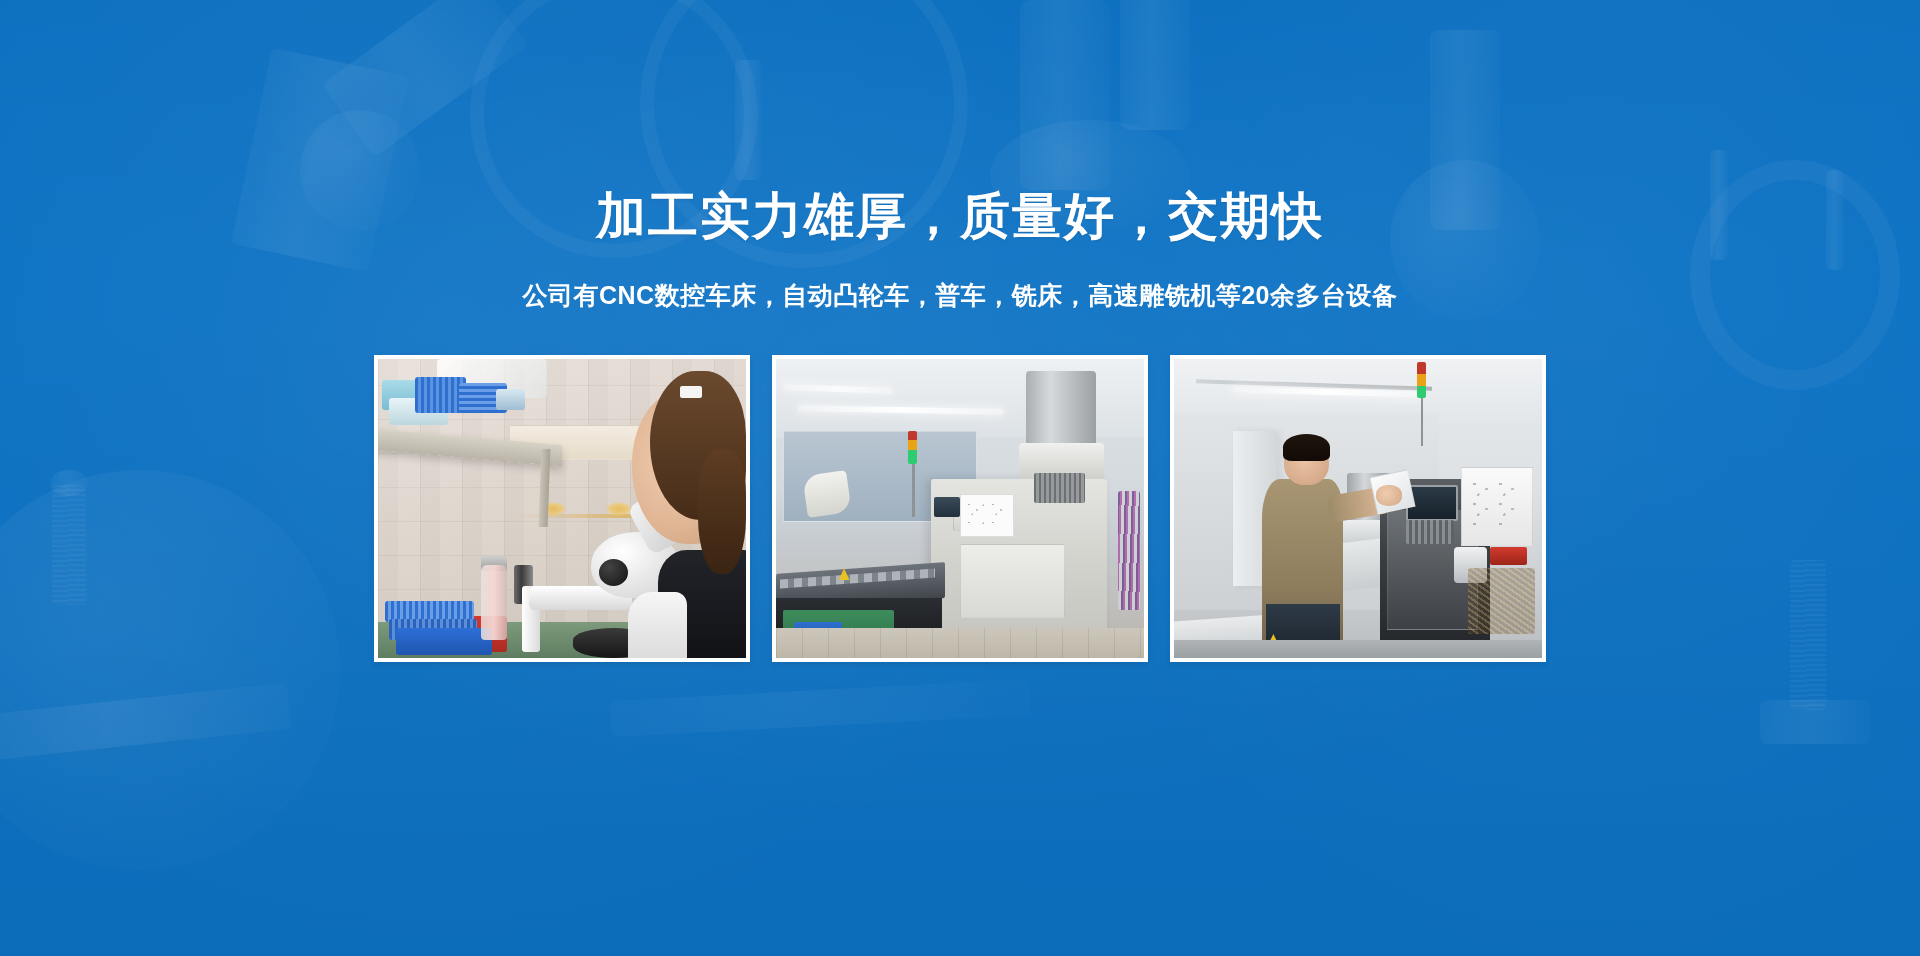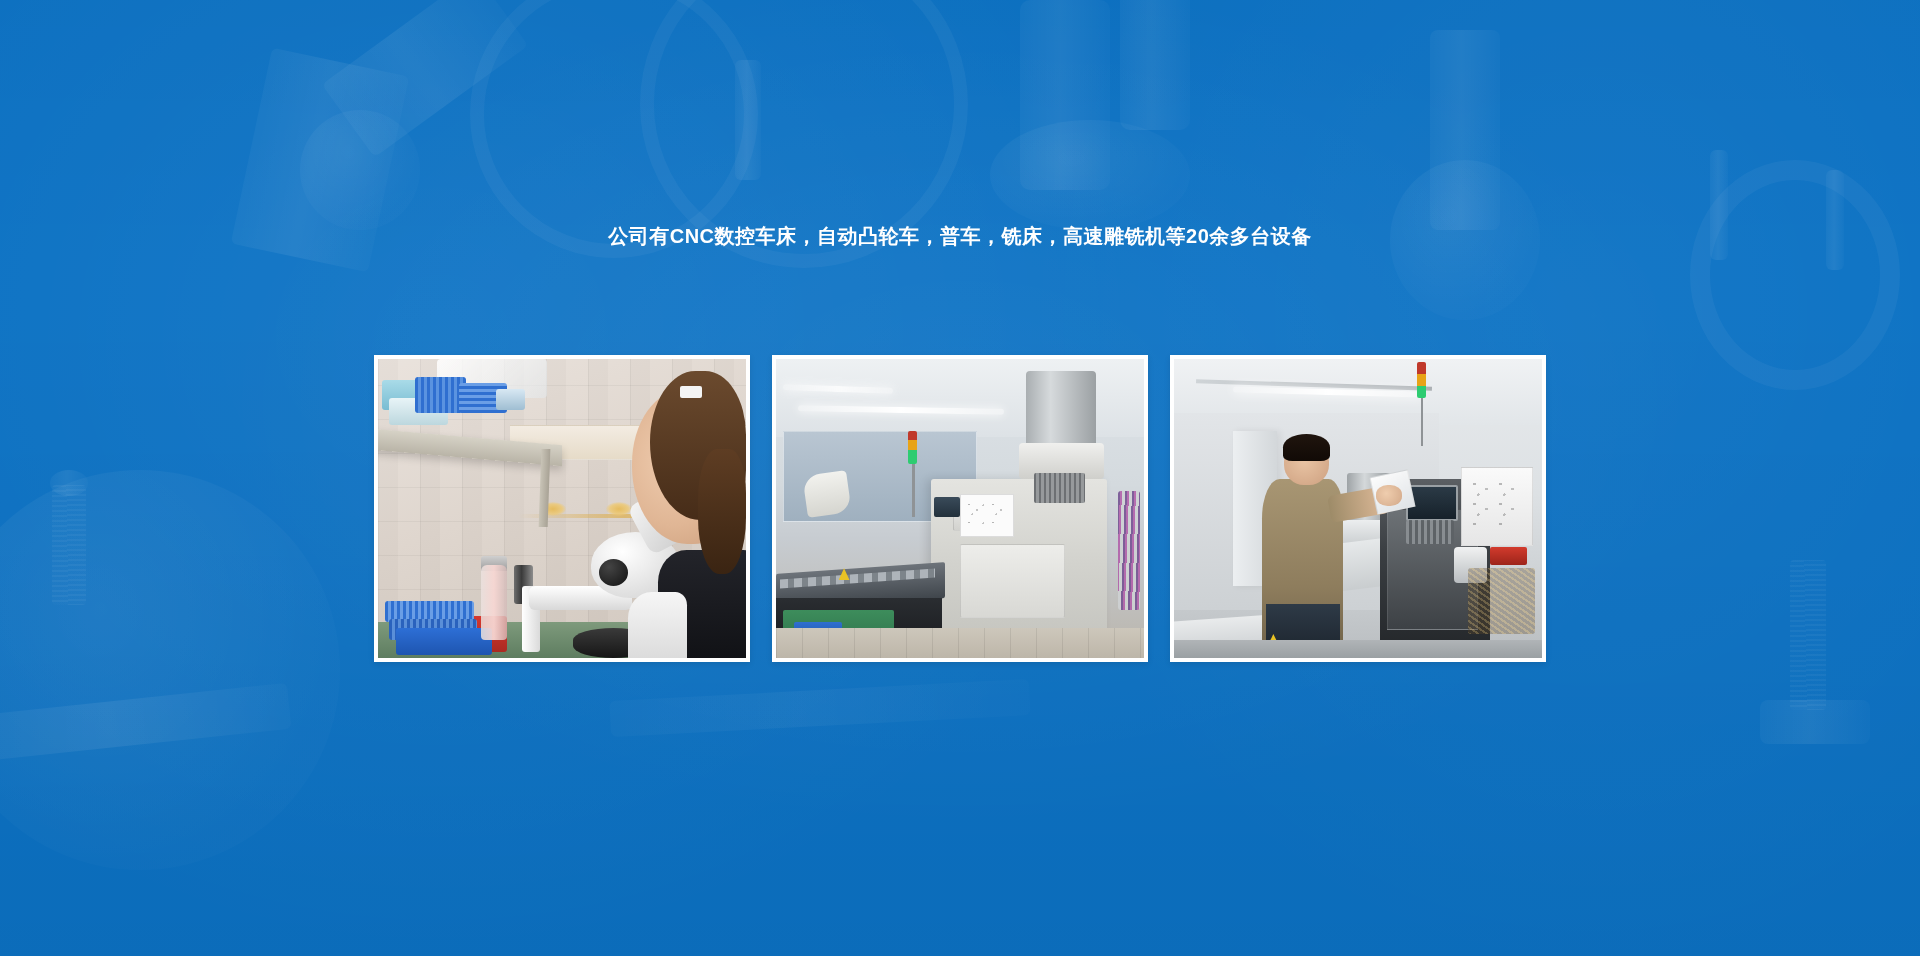--- a/index.html
+++ b/index.html
@@ -67,21 +67,21 @@
     font-size:50px;
     line-height:1.12;
     font-weight:bold;
     letter-spacing:2px;
     margin:0;
     text-shadow:0 1px 2px rgba(0,0,0,0.10);
     white-space:nowrap;
   }
   .subhead{
     color:#ffffff;
-    font-size:20px;
+    font-size:25px;
     line-height:1.2;
     font-weight:bold;
     letter-spacing:0.5px;
     margin:36px 0 0 0;
     white-space:nowrap;
   }
 
   
   .gallery{
     position:absolute;left:0;right:0;top:355px;
@@ -538,20 +538,21 @@
     <div class="ghost thread" style="left:1790px;top:560px;width:36px;height:150px;"></div>
     <div class="ghost cyl" style="left:1760px;top:700px;width:110px;height:44px;border-radius:8px;"></div>
 
     <div class="ghost cyl" style="left:-40px;top:700px;width:330px;height:46px;transform:rotate(-6deg);"></div>
     <div class="ghost cyl" style="left:610px;top:690px;width:420px;height:36px;transform:rotate(-3deg);opacity:.6;"></div>
 
     <div class="vignette"></div>
   </div>
 
   <div class="textwrap">
+    <h1 class="headline">加工实力雄厚，质量好，交期快</h1>
     <p class="subhead">公司有CNC数控车床，自动凸轮车，普车，铣床，高速雕铣机等20余多台设备</p>
   </div>
 
   <div class="gallery">
 
     <div class="frame">
       <div class="photo">
         <div class="p1-wall"></div>
         <div class="p1-tilepattern"></div>
 

